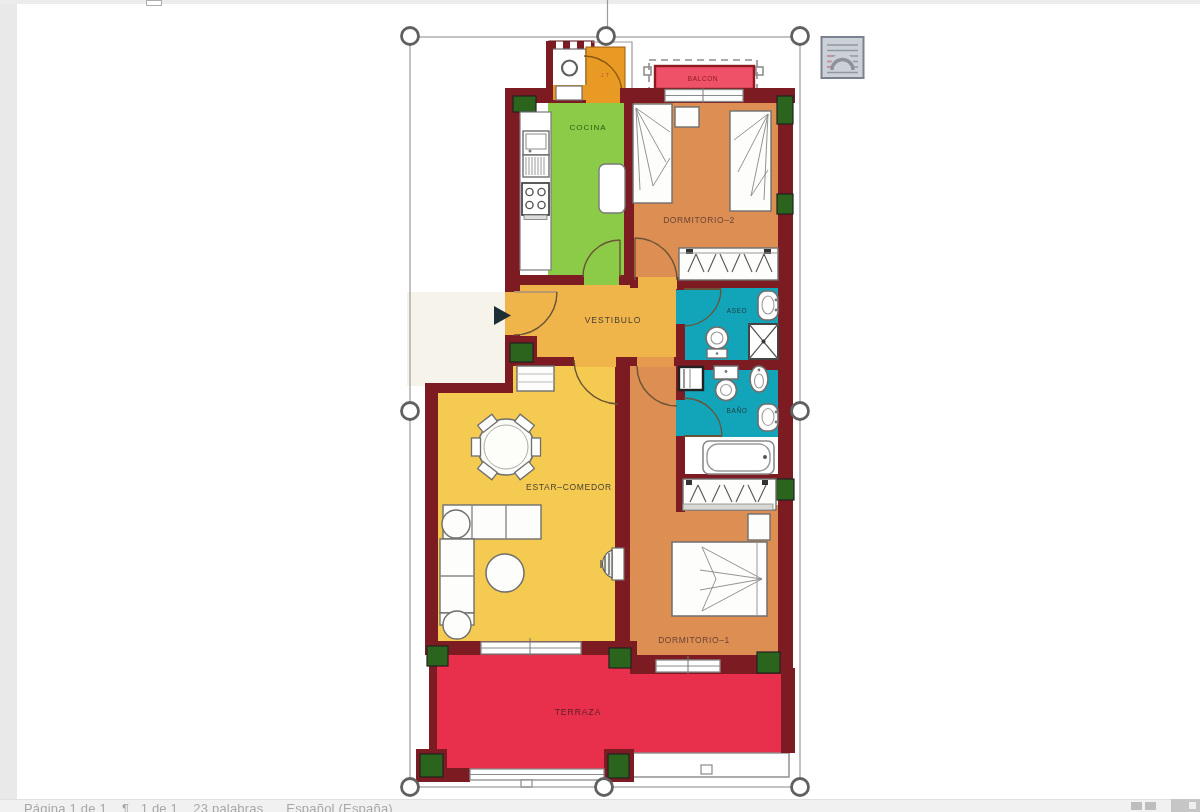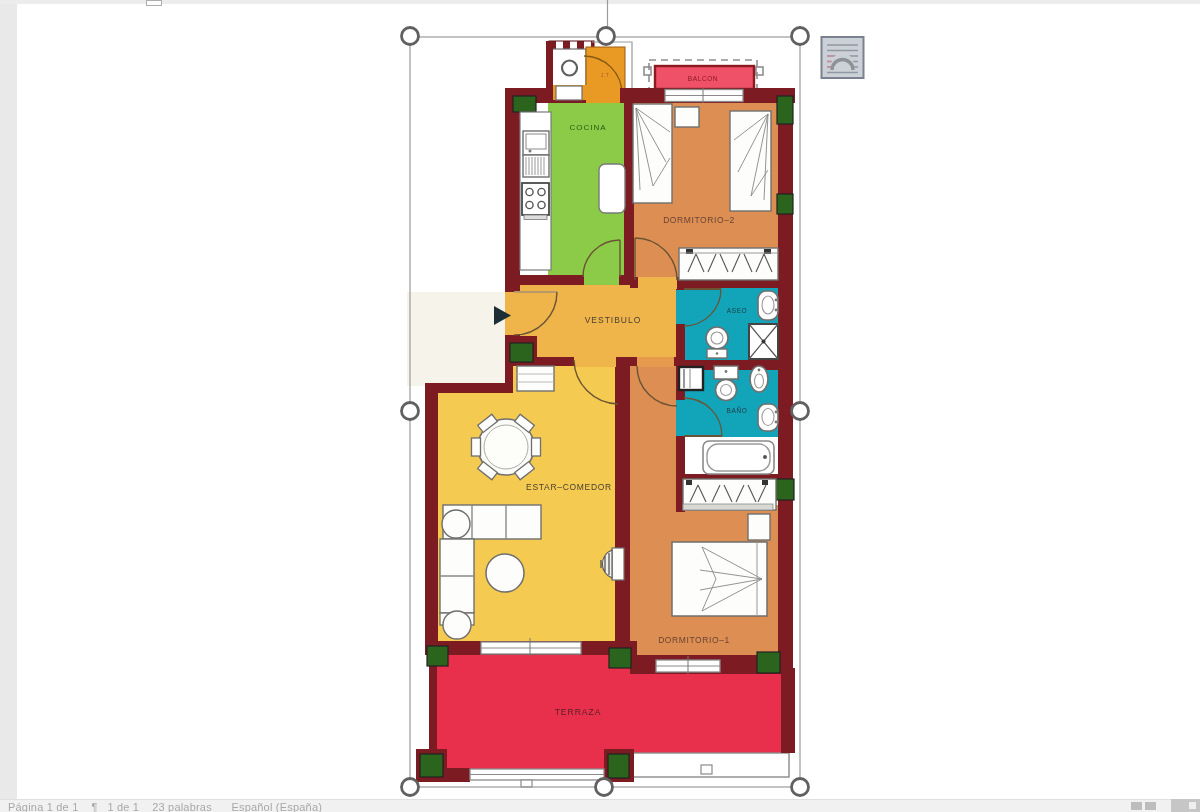--- a/index.html
+++ b/index.html
@@ -9,21 +9,21 @@
 <body>
 
 <div class="abs" style="left:0;top:0;width:17px;height:812px;background:#e9e9e9"></div>
 
 <div class="abs" style="left:0;top:0;width:1200px;height:4px;background:#ececec"></div>
 
 <div class="abs" style="left:146px;top:0;width:16px;height:6px;background:#fff;border:1px solid #adadad;box-sizing:border-box"></div>
 
 <div class="abs" style="left:0;top:799px;width:1200px;height:13px;background:#f1f1f1;border-top:1px solid #e0e0e0;box-sizing:border-box"></div>
 
-<div class="abs" style="left:8px;top:801px;width:700px;height:11px;color:#9b9b9b;font-size:11px;letter-spacing:.2px;filter:blur(0.7px);opacity:.85;white-space:pre">Página 1 de 1    ¶   1 de 1    23 palabras      Español (España)</div>
+<div class="abs" style="left:24px;top:801px;width:700px;height:11px;color:#9b9b9b;font-size:13px;letter-spacing:.2px;filter:blur(0.7px);opacity:.85;white-space:pre">Página 1 de 1    ¶   1 de 1    23 palabras      Español (España)</div>
 
 <div class="abs" style="left:1131px;top:802px;width:11px;height:8px;background:#bdbdbd"></div>
 <div class="abs" style="left:1145px;top:802px;width:11px;height:8px;background:#bdbdbd"></div>
 <div class="abs" style="left:1171px;top:799px;width:29px;height:13px;background:#c6c6c6"></div>
 <div class="abs" style="left:1189px;top:802px;width:7px;height:7px;background:#efefef"></div>
 <svg class="abs" style="left:0;top:0" width="1200" height="812" viewBox="0 0 1200 812">
 
 <rect x="513" y="276" width="171" height="92" fill="#efb44a"></rect>
 
 <rect x="432" y="358" width="190" height="292" fill="#f4ca50"></rect>

